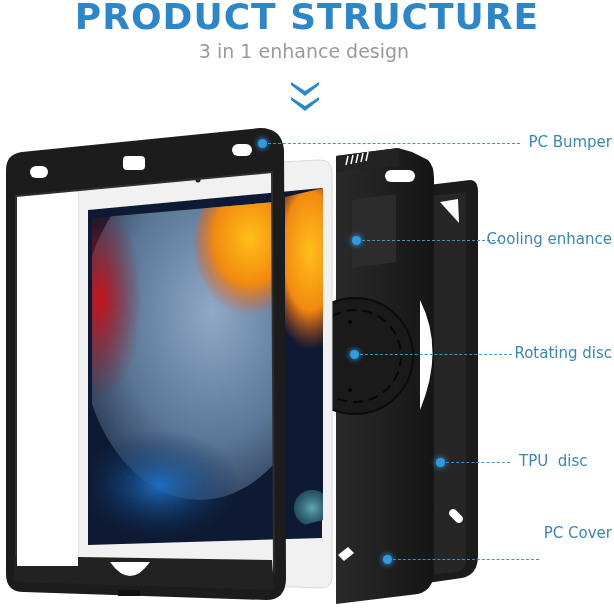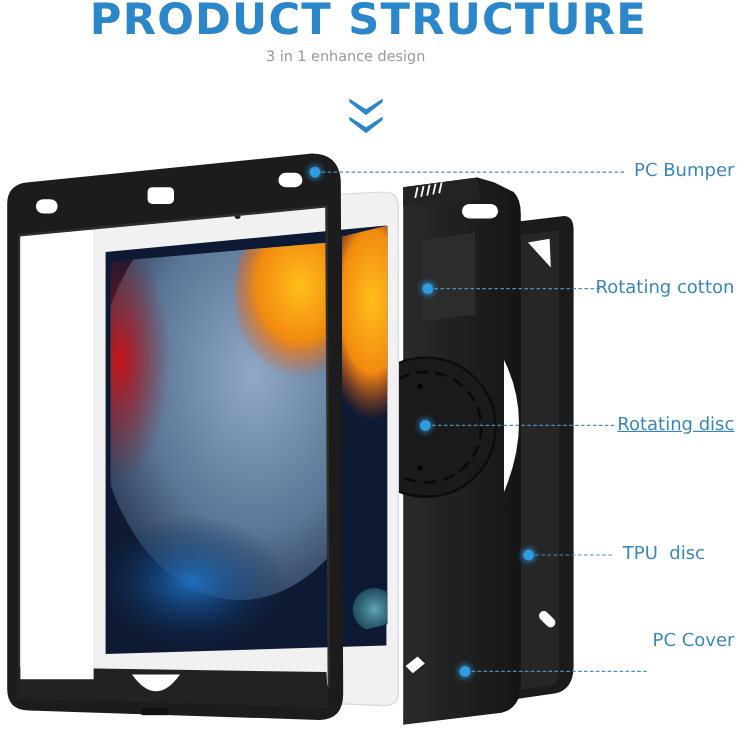--- a/index.html
+++ b/index.html
@@ -1,18 +1,18 @@
 <!DOCTYPE html>
 <html><head>
 <meta charset="utf-8">
 <style>
   html, body { margin:0; padding:0; background:#ffffff; }
   body { width:614px; height:610px; position:relative; overflow:hidden; font-family:"Liberation Sans", "DejaVu Sans", sans-serif; }
   .title { position:absolute; left:0; width:614px; top:-4px; text-align:center; font-family:"DejaVu Sans", sans-serif; font-weight:bold; font-size:36px; letter-spacing:1px; color:#2b87c9; }
-  .subtitle { position:absolute; left:0; width:576px; top:40px; text-align:center; font-family:"DejaVu Sans", sans-serif; font-size:12px; color:#9a9a9a; }
+  .subtitle { position:absolute; left:16px; width:576px; top:40px; text-align:center; font-family:"DejaVu Sans", sans-serif; font-size:19px; color:#9a9a9a; }
   .chev { position:absolute; left:291px; width:28px; height:14px; }
   .scene { position:absolute; left:0; top:0; width:614px; height:610px; }
   .callout-label { position:absolute; font-family:"DejaVu Sans", sans-serif; font-size:15px; color:#3a86b8; white-space:nowrap; }
   .dot { position:absolute; width:9px; height:9px; border-radius:50%; background:#2f9be0; box-shadow:0 0 4px 2px rgba(47,155,224,0.55); }
   .leader { position:absolute; height:0; border-top:1.4px dashed #4a8fbf; }
 </style>
 </head>
 <body>
 
 <div class="title">PRODUCT STRUCTURE</div>
@@ -116,25 +116,25 @@
     <polygon points="17,198 78,192 78,566 17,566" fill="#ffffff"></polygon>
   </g>
 </svg>
 
 <div class="dot" style="left:258px; top:139px;"></div>
 <div class="leader" style="left:268px; top:143px; width:252px;"></div>
 <div class="callout-label" style="right:2px; top:133px;">PC Bumper</div>
 
 <div class="dot" style="left:352px; top:236px;"></div>
 <div class="leader" style="left:362px; top:240px; width:138px;"></div>
-<div class="callout-label" style="right:2px; top:230px;">Rotating cotton</div>
+<div class="callout-label" style="right:2px; top:230px;">Cooling enhance</div>
 
 <div class="dot" style="left:350px; top:350px;"></div>
 <div class="leader" style="left:360px; top:354px; width:152px;"></div>
-<div class="callout-label" style="right:2px; top:344px;text-decoration:underline;">Rotating disc</div>
+<div class="callout-label" style="right:2px; top:344px;">Rotating disc</div>
 
 <div class="dot" style="left:436px; top:458px;"></div>
 <div class="leader" style="left:446px; top:462px; width:64px;"></div>
 <div class="callout-label" style="left:519px; top:452px; white-space:pre;">TPU  disc</div>
 
 <div class="dot" style="left:383px; top:555px;"></div>
 <div class="leader" style="left:393px; top:559px; width:146px;"></div>
 <div class="callout-label" style="right:2px; top:524px;">PC Cover</div>
 
 </body></html>

